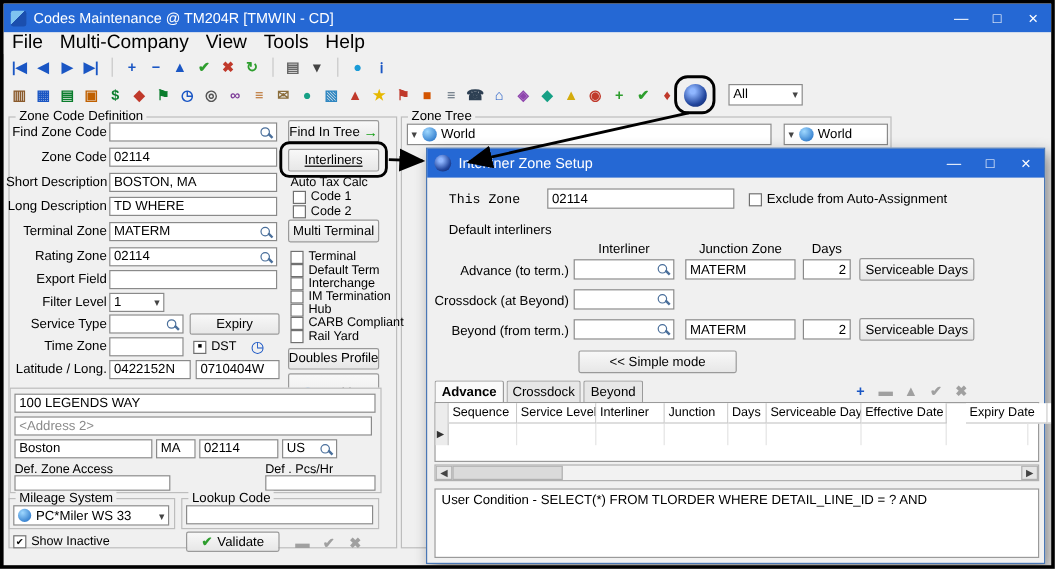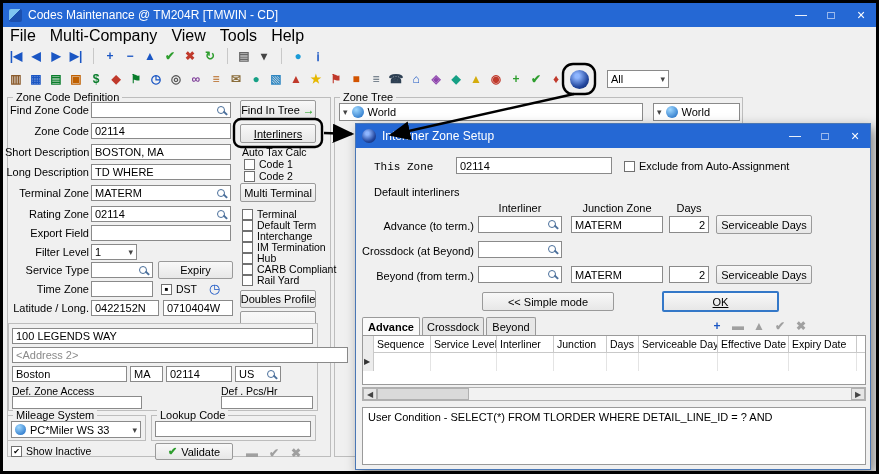--- a/index.html
+++ b/index.html
@@ -261,21 +261,21 @@
   </div>
   <div class="btn" style="left:237px;top:308px;width:76px;height:34px;gap:4px;">
     <span class="globe" style="width:11px;height:11px;"></span>
     <span>Position</span>
   </div>
 
   <div class="groupbox" style="left:5px;top:320px;width:310px;height:88px;background:#f0f0f0;"></div>
   <div class="inp" style="left:9px;top:325px;width:301px;height:16px;">
     <span>100 LEGENDS WAY</span>
   </div>
-  <div class="inp" style="left:9px;top:344px;width:336px;height:16px;color:#8a8a8a;">
+  <div class="inp" style="left:9px;top:344px;width:298px;height:16px;color:#8a8a8a;">
     <span>&lt;Address 2&gt;</span>
   </div>
   <div class="inp" style="left:9px;top:363px;width:115px;height:16px;">
     <span>Boston</span>
   </div>
   <div class="inp" style="left:127px;top:363px;width:33px;height:16px;">
     <span>MA</span>
   </div>
   <div class="inp" style="left:163px;top:363px;width:66px;height:16px;">
     <span>02114</span>
@@ -381,23 +381,20 @@
     </div>
     <div class="inp" style="left:313px;top:142px;width:40px;height:17px;justify-content:flex-end;">
       <span>2</span>
     </div>
     <div class="btn" style="left:360px;top:141px;width:96px;height:19px;">
       <span>Serviceable Days</span>
     </div>
 
     <div class="btn" style="left:126px;top:168px;width:132px;height:19px;">
       <span>&lt;&lt; Simple mode</span>
-    </div>
-    <div class="btn" style="left:306px;top:167px;width:117px;height:21px;border:2px solid #3478c8;">
-      <span style="text-decoration:underline;">OK</span>
     </div>
 
     <div class="tab active" style="left:6px;top:193px;width:58px;">Advance</div>
     <div class="tab" style="left:66px;top:193px;width:62px;">Crossdock</div>
     <div class="tab" style="left:130px;top:193px;width:50px;">Beyond</div>
     <div class="abs" style="left:352px;top:193px;display:flex;gap:3px;">
         <span class="tbi" style="color: rgb(26, 86, 196);">+</span>
         <span class="tbi" style="color: rgb(160, 160, 160);">▬</span>
         <span class="tbi" style="color: rgb(160, 160, 160);">▲</span>
         <span class="tbi" style="color: rgb(160, 160, 160);">✔</span>
@@ -409,21 +406,21 @@
         <span style="position:absolute;top:21px;left:1px;font-size:8px;color:#333;">▶</span>
       </div>
       <div style="position:absolute;left:11px;top:0;right:0;height:17px;display:flex;">
         <div class="gh" style="width:57px;">Sequence</div>
         <div class="gh" style="width:66px;">Service Level</div>
         <div class="gh" style="width:57px;">Interliner</div>
         <div class="gh" style="width:53px;">Junction</div>
         <div class="gh" style="width:32px;">Days</div>
         <div class="gh" style="width:79px;">Serviceable Days</div>
         <div class="gh" style="width:71px;">Effective Date</div>
-        <div class="gh" style="width:68px;">Expiry Date</div>
+        <div class="gh" style="width:68px;margin-left:16px;">Expiry Date</div>
         <div class="gh" style="flex:1;border-right:none;"></div>
       </div>
       <div style="position:absolute;left:11px;top:17px;right:0;height:18px;display:flex;">
         <div class="gc" style="width:57px;"></div>
         <div class="gc" style="width:66px;"></div>
         <div class="gc" style="width:57px;"></div>
         <div class="gc" style="width:53px;"></div>
         <div class="gc" style="width:32px;"></div>
         <div class="gc" style="width:79px;"></div>
         <div class="gc" style="width:71px;"></div>

